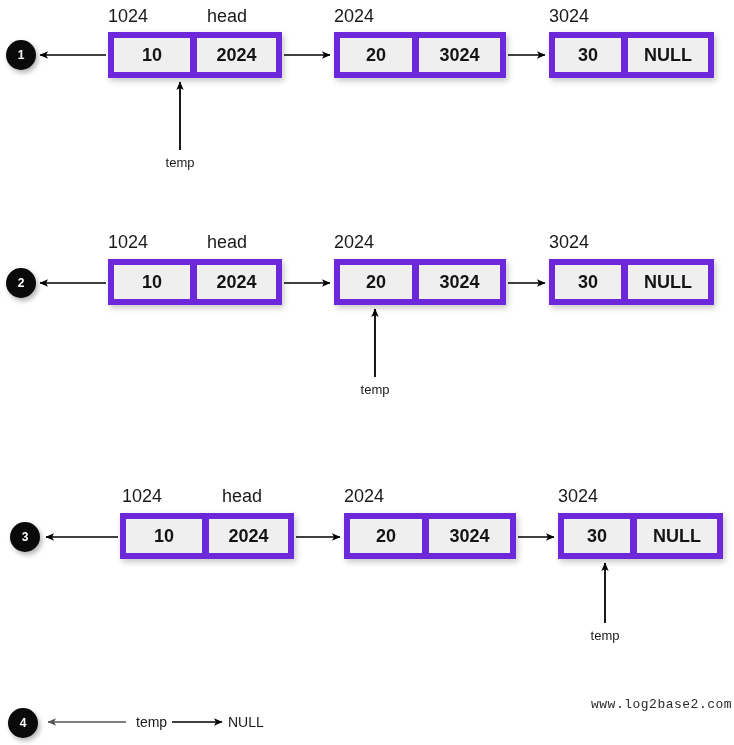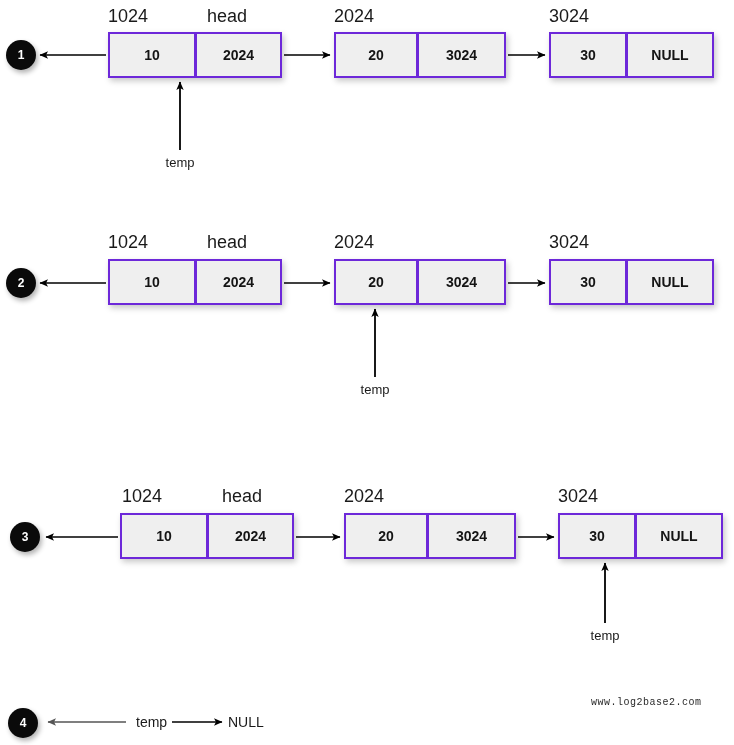--- a/index.html
+++ b/index.html
@@ -40,26 +40,26 @@
   }
 
   
   .node {
     position: absolute;
     height: 46px;
     display: flex;
     box-shadow: 2px 3px 6px rgba(0,0,0,0.22);
   }
   .cell {
-    border: 2px solid #6d28d9;
+    border: 6px solid #6d28d9;
     background: #efefef;
     display: flex;
     align-items: center;
     justify-content: center;
-    font-size: 14px;
+    font-size: 18px;
     font-weight: 700;
     color: #141414;
     box-sizing: border-box;
     font-family: "Liberation Sans", sans-serif;
   }
   .cell + .cell { border-left-width: 1px; }
 
   
   .caption {
     position: absolute;
@@ -86,21 +86,21 @@
     top: 0;
     width: 734px;
     height: 745px;
     pointer-events: none;
   }
 
   
   .watermark {
     position: absolute;
     font-family: "Liberation Mono", monospace;
-    font-size: 10px;
+    font-size: 13px;
     color: #2a2a2a;
     letter-spacing: 0.5px;
     white-space: nowrap;
   }
 
   
   .inline-text {
     position: absolute;
     font-size: 14px;
     color: #1a1a1a;

